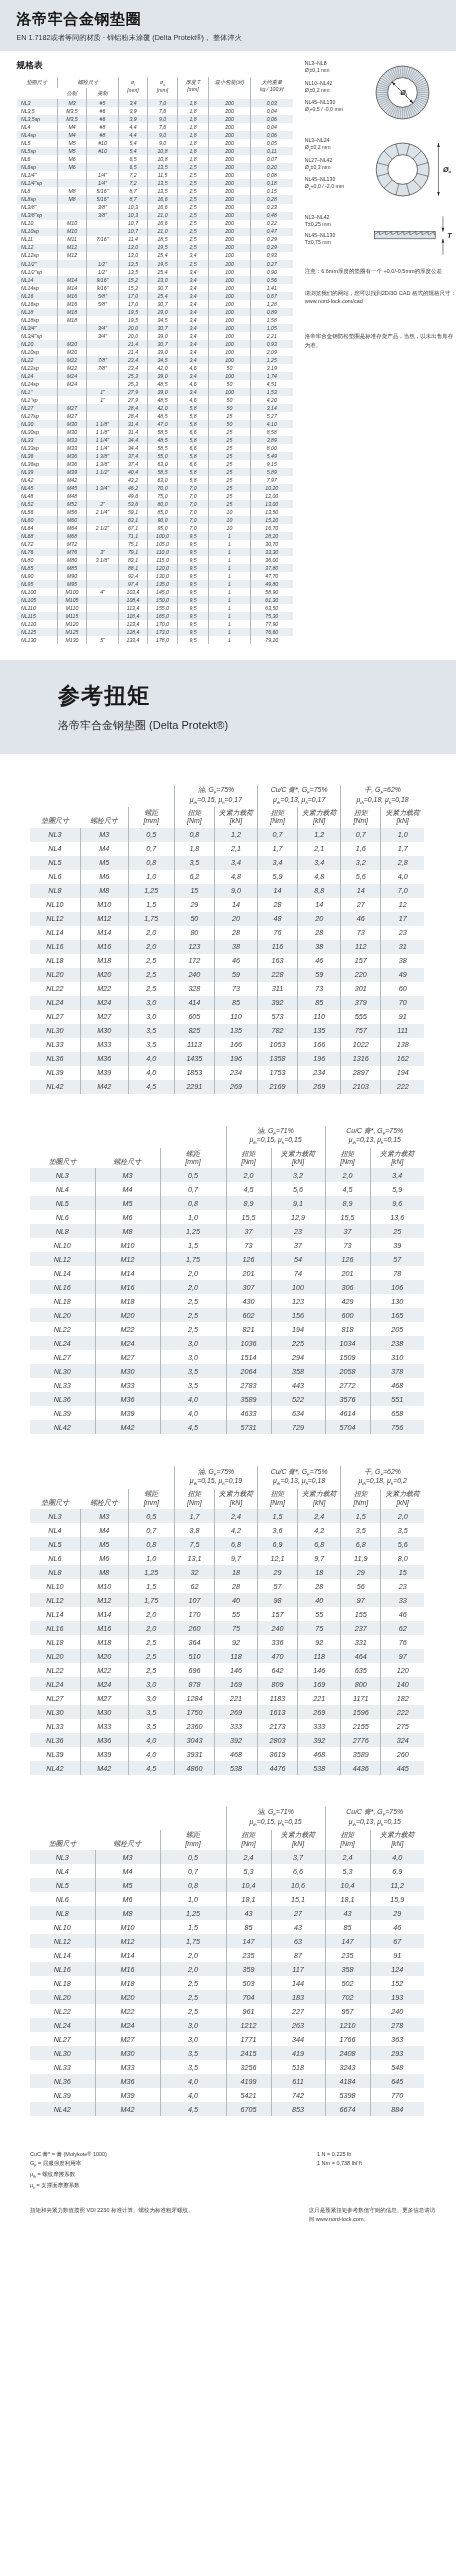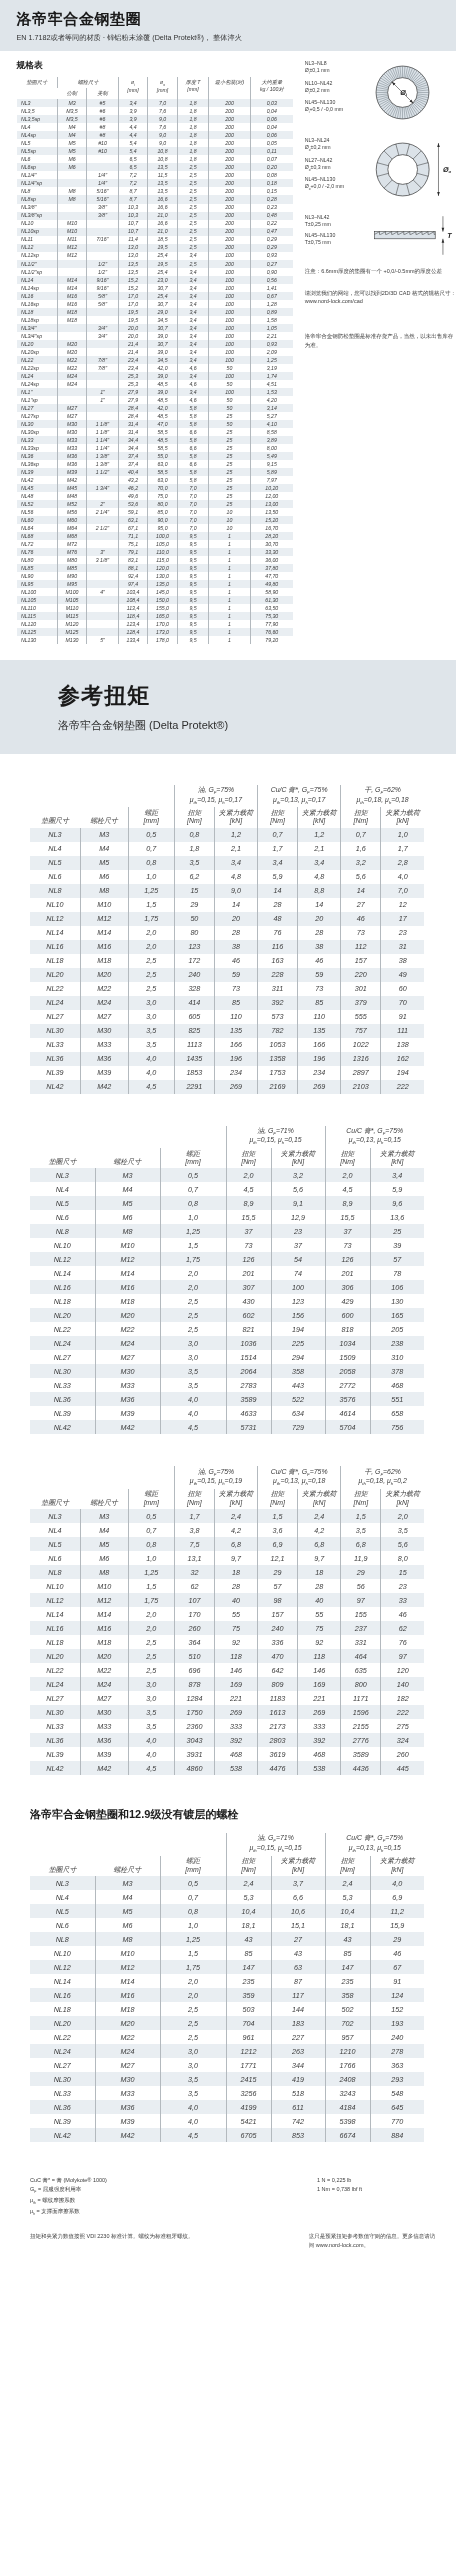--- a/index.html
+++ b/index.html
@@ -1628,21 +1628,20 @@
               <td>538</td>
               <td>4476</td>
               <td>538</td>
               <td>4436</td>
               <td>445</td>
             </tr>
           </tbody>
         </table>
       </div>
       <div class="tsection">
-        <div class="ttitle">洛帝牢合金钢垫圈和12.9级没有镀层的螺栓</div>
         <table class="tt">
           <colgroup>
             <col style="width: 65px;">
             <col style="width: 65px;">
             <col style="width: 66px;">
             <col style="width: 45px;">
             <col style="width: 54px;">
             <col style="width: 45px;">
             <col style="width: 54px;">
           </colgroup>

